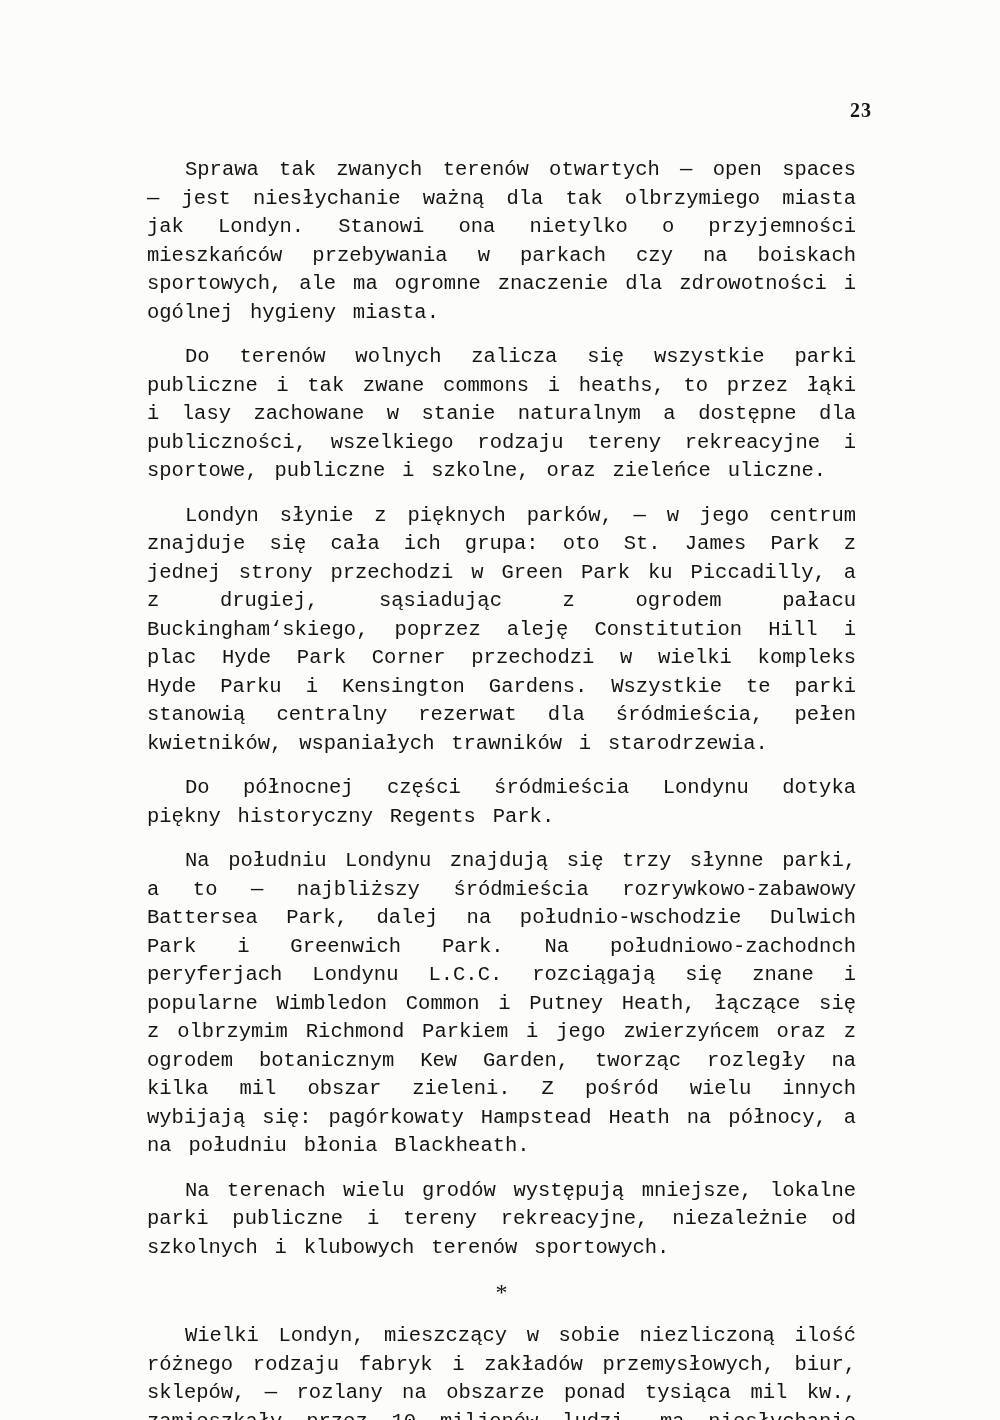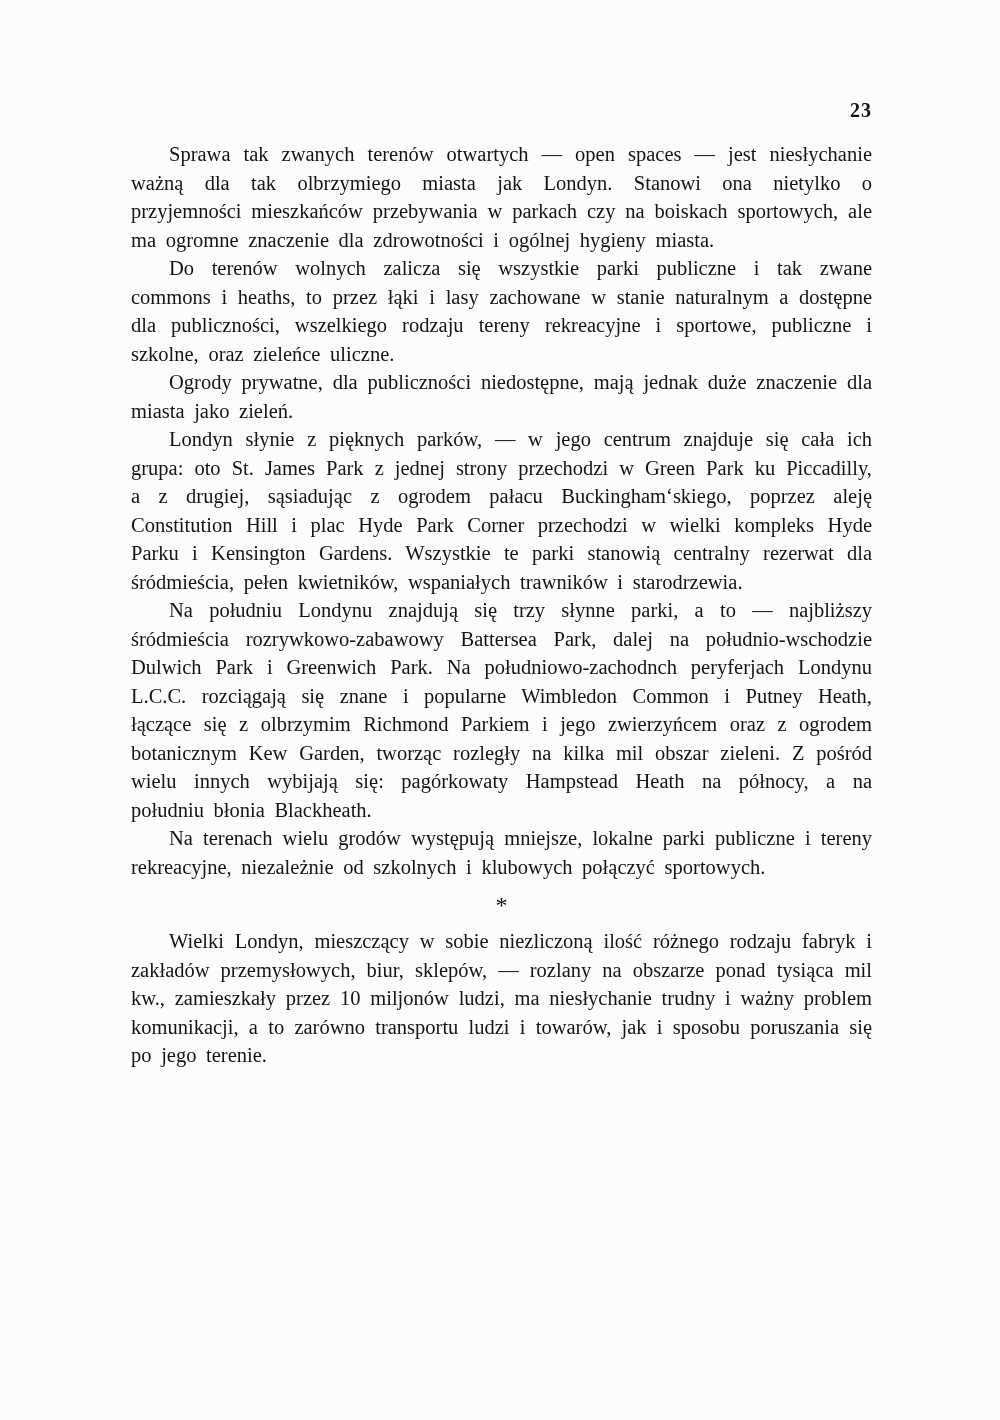--- a/index.html
+++ b/index.html
@@ -33,44 +33,45 @@
     position: absolute;
     top: 140px;
     left: 131px;
     width: 741px;
     font-size: 20.5px;
     line-height: 28.5px;
     text-align: justify;
     word-spacing: 0.22em;
   }
   .para {
-    margin: 0;
+    margin: 16px;
     padding: 0;
     text-indent: 38px;
+    font-family: Liberation Mono, monospace;
   }
   .separator {
     text-align: center;
     text-indent: 0;
     font-size: 24px;
     line-height: 28px;
     margin: 10px 0 8px 0;
     word-spacing: 0;
   }
 </style>
 </head>
 <body>
 
 <div class="page">
   <div class="page-number">23</div>
 
   <div class="content">
     <p class="para">Sprawa tak zwanych terenów otwartych — open spaces — jest niesłychanie ważną dla tak olbrzymiego miasta jak Londyn. Stanowi ona nietylko o przyjemności mieszkańców przebywania w parkach czy na boiskach sportowych, ale ma ogromne znaczenie dla zdrowotności i ogólnej hygieny miasta.</p>
     <p class="para">Do terenów wolnych zalicza się wszystkie parki publiczne i tak zwane commons i heaths, to przez łąki i lasy zachowane w stanie naturalnym a dostępne dla publiczności, wszelkiego rodzaju tereny rekreacyjne i sportowe, publiczne i szkolne, oraz zieleńce uliczne.</p>
-    <p class="para">Ogrody prywatne, dla publiczności niedostępne, mają jednak duże znaczenie dla miasta jako zieleń.</p>
     <p class="para">Londyn słynie z pięknych parków, — w jego centrum znajduje się cała ich grupa: oto St. James Park z jednej strony przechodzi w Green Park ku Piccadilly, a z drugiej, sąsiadując z ogrodem pałacu Buckingham‘skiego, poprzez aleję Constitution Hill i plac Hyde Park Corner przechodzi w wielki kompleks Hyde Parku i Kensington Gardens. Wszystkie te parki stanowią centralny rezerwat dla śródmieścia, pełen kwietników, wspaniałych trawników i starodrzewia.</p>
+    <p class="para">Do północnej części śródmieścia Londynu dotyka piękny historyczny Regents Park.</p>
     <p class="para">Na południu Londynu znajdują się trzy słynne parki, a to — najbliższy śródmieścia rozrywkowo-zabawowy Battersea Park, dalej na południo-wschodzie Dulwich Park i Greenwich Park. Na południowo-zachodnch peryferjach Londynu L.C.C. rozciągają się znane i popularne Wimbledon Common i Putney Heath, łączące się z olbrzymim Richmond Parkiem i jego zwierzyńcem oraz z ogrodem botanicznym Kew Garden, tworząc rozległy na kilka mil obszar zieleni. Z pośród wielu innych wybijają się: pagórkowaty Hampstead Heath na północy, a na południu błonia Blackheath.</p>
-    <p class="para">Na terenach wielu grodów występują mniejsze, lokalne parki publiczne i tereny rekreacyjne, niezależnie od szkolnych i klubowych połączyć sportowych.</p>
+    <p class="para">Na terenach wielu grodów występują mniejsze, lokalne parki publiczne i tereny rekreacyjne, niezależnie od szkolnych i klubowych terenów sportowych.</p>
 
     <div class="separator">*</div>
 
     <p class="para">Wielki Londyn, mieszczący w sobie niezliczoną ilość różnego rodzaju fabryk i zakładów przemysłowych, biur, sklepów, — rozlany na obszarze ponad tysiąca mil kw., zamieszkały przez 10 miljonów ludzi, ma niesłychanie trudny i ważny problem komunikacji, a to zarówno transportu ludzi i towarów, jak i sposobu poruszania się po jego terenie.</p>
   </div>
 </div>
 
 </body></html>

